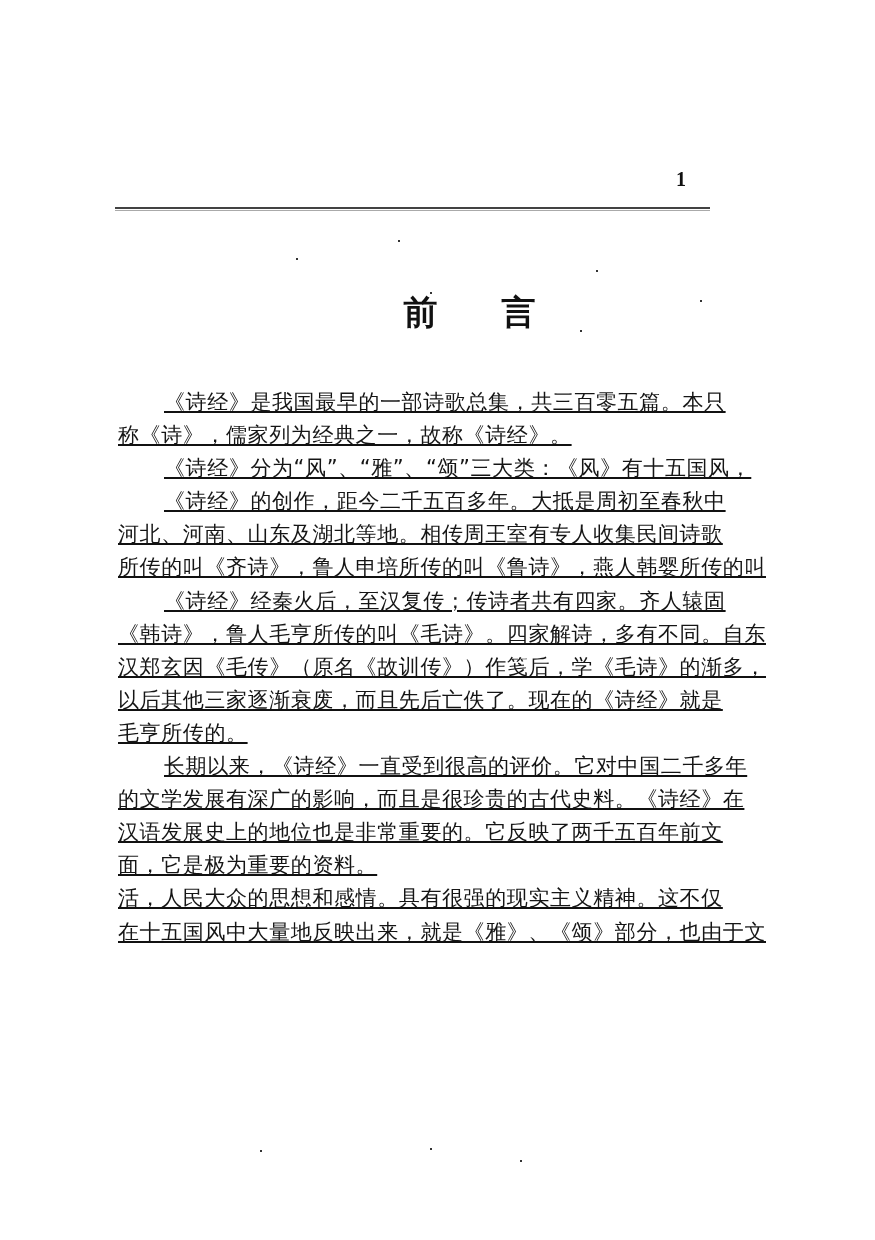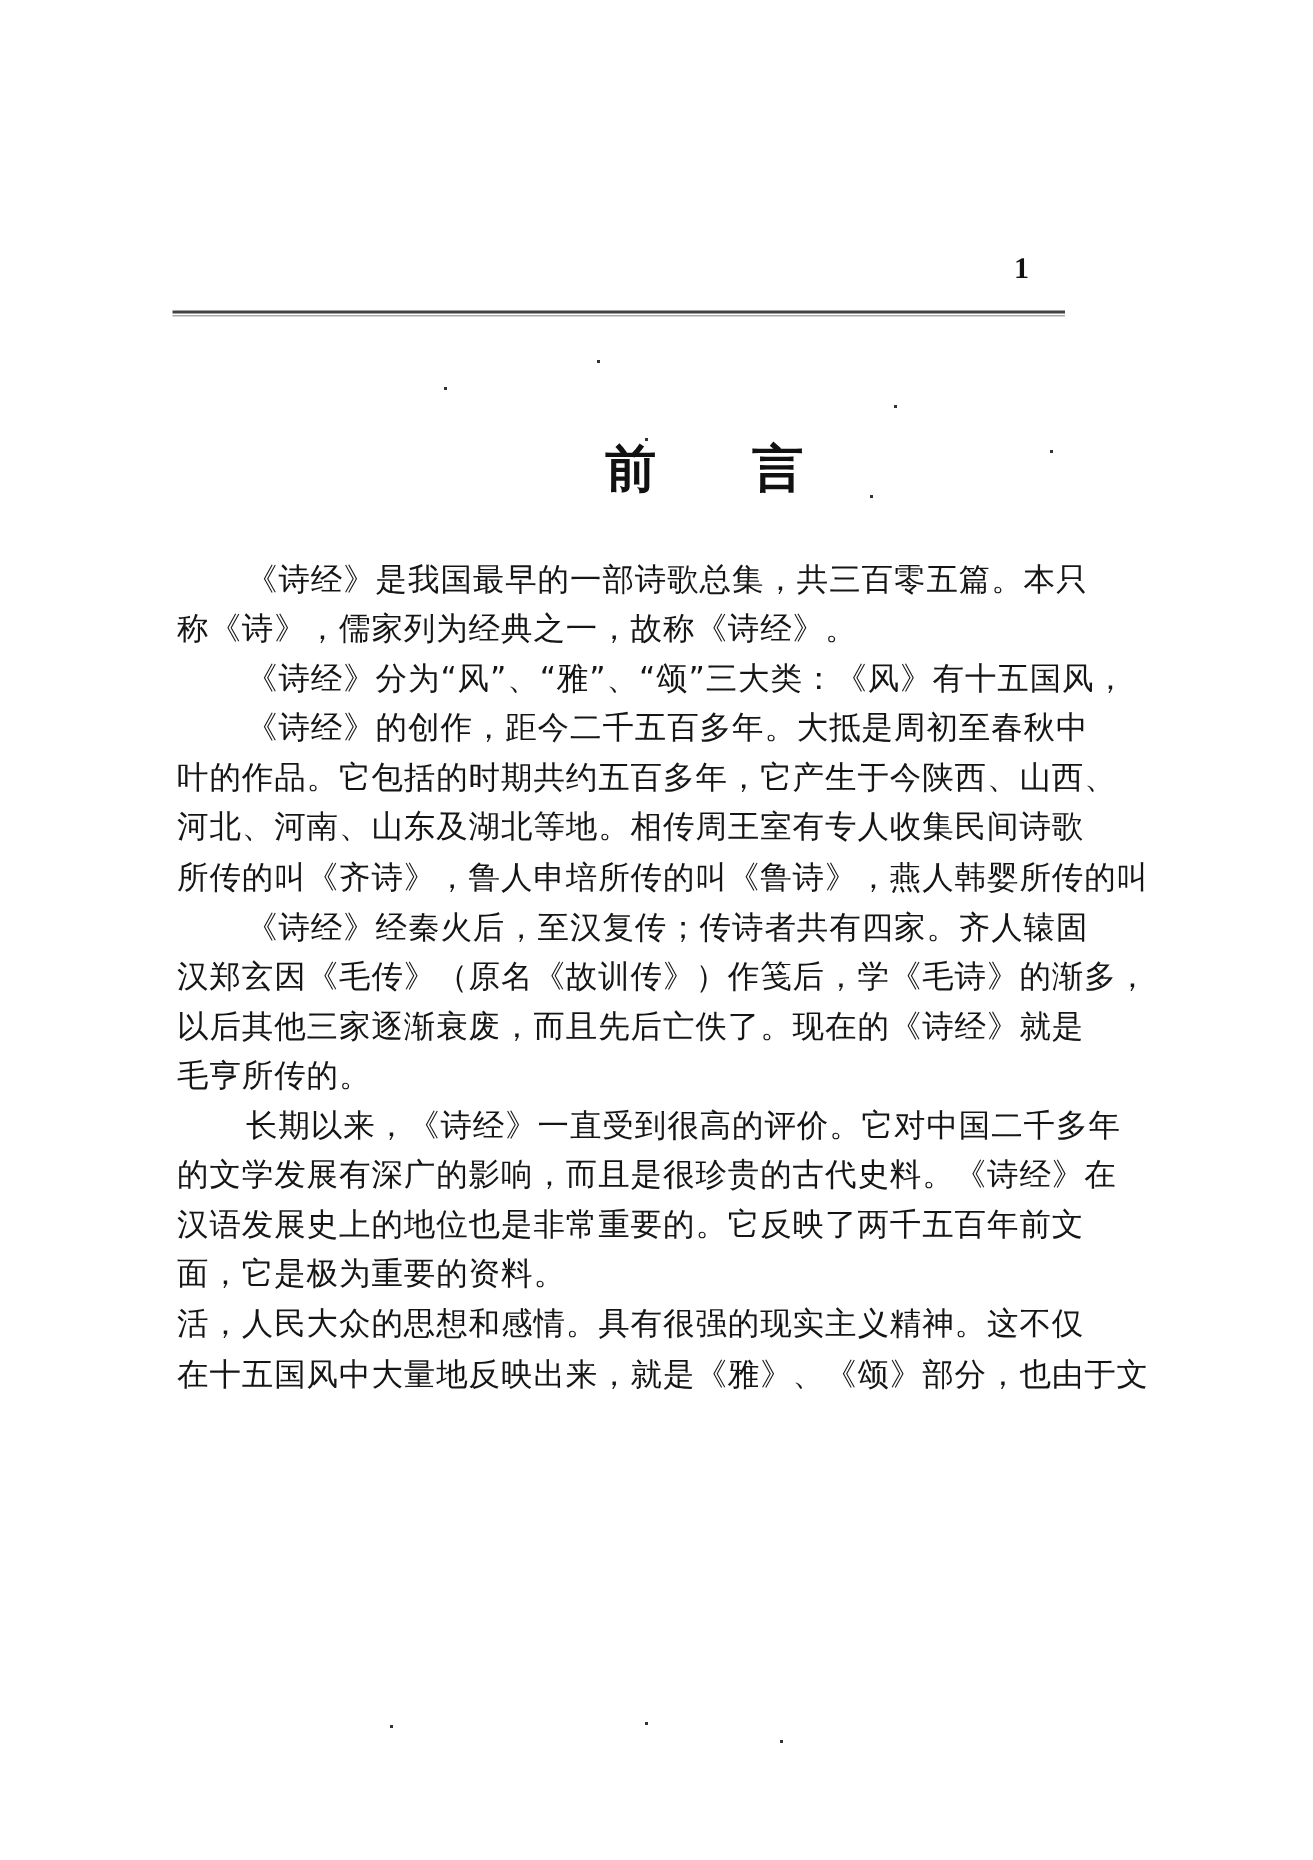--- a/index.html
+++ b/index.html
@@ -8,45 +8,45 @@
   .page { position: absolute; left: 0; top: 0; width: 875px; height: 1240px; background: #fff; }
   .page-number { position: absolute; left: 676px; top: 168px; font-size: 20px; font-weight: bold;
                  font-family: "Liberation Serif", serif; color: #111; }
   .header-rule { position: absolute; left: 115px; top: 207px; width: 595px; height: 2px;
                  background: #222; opacity: 0.85; }
   .header-rule2 { position: absolute; left: 115px; top: 210px; width: 595px; height: 1px;
                   background: #555; opacity: 0.5; }
   .title { position: absolute; top: 290px; left: 0; width: 875px; text-align: center;
            font-size: 34px; font-weight: bold; letter-spacing: 64px; padding-left: 64px;
            font-family: "DejaVu Sans", sans-serif; color: #111; }
-  .body { position: absolute; left: 118px; top: 370px; width: 592px; }
+  .body { position: absolute; left: 118px; top: 386px; width: 592px; text-decoration: underline; }
   .line { height: 33.1px; line-height: 33px; font-size: 21px; white-space: nowrap;
           font-family: "DejaVu Sans", sans-serif; color: #151515; letter-spacing: 0.6px; }
   .indent { padding-left: 46px; }
   .speck { position: absolute; width: 2px; height: 2px; background: #333; }
 </style>
 </head>
 <body>
 
 <div class="page">
   <div class="page-number">1</div>
   <div class="header-rule"></div>
   <div class="header-rule2"></div>
 
   <div class="title">前言</div>
 
   <div class="body">
     <div class="line indent">《诗经》是我国最早的一部诗歌总集，共三百零五篇。本只</div>
     <div class="line">称《诗》，儒家列为经典之一，故称《诗经》。</div>
     <div class="line indent">《诗经》分为“风”、“雅”、“颂”三大类：《风》有十五国风，</div>
     <div class="line indent">《诗经》的创作，距今二千五百多年。大抵是周初至春秋中</div>
-    <div class="line">叶的作品。它包括的时期共约五百多年，它产生于今陕西、山西、</div>
     <div class="line">河北、河南、山东及湖北等地。相传周王室有专人收集民间诗歌</div>
     <div class="line">所传的叫《齐诗》，鲁人申培所传的叫《鲁诗》，燕人韩婴所传的叫</div>
     <div class="line indent">《诗经》经秦火后，至汉复传；传诗者共有四家。齐人辕固</div>
+    <div class="line">《韩诗》，鲁人毛亨所传的叫《毛诗》。四家解诗，多有不同。自东</div>
     <div class="line">汉郑玄因《毛传》（原名《故训传》）作笺后，学《毛诗》的渐多，</div>
     <div class="line">以后其他三家逐渐衰废，而且先后亡佚了。现在的《诗经》就是</div>
     <div class="line">毛亨所传的。</div>
     <div class="line indent">长期以来，《诗经》一直受到很高的评价。它对中国二千多年</div>
     <div class="line">的文学发展有深广的影响，而且是很珍贵的古代史料。《诗经》在</div>
     <div class="line">汉语发展史上的地位也是非常重要的。它反映了两千五百年前文</div>
     <div class="line">面，它是极为重要的资料。</div>
     <div class="line">活，人民大众的思想和感情。具有很强的现实主义精神。这不仅</div>
     <div class="line">在十五国风中大量地反映出来，就是《雅》、《颂》部分，也由于文</div>
   </div>

